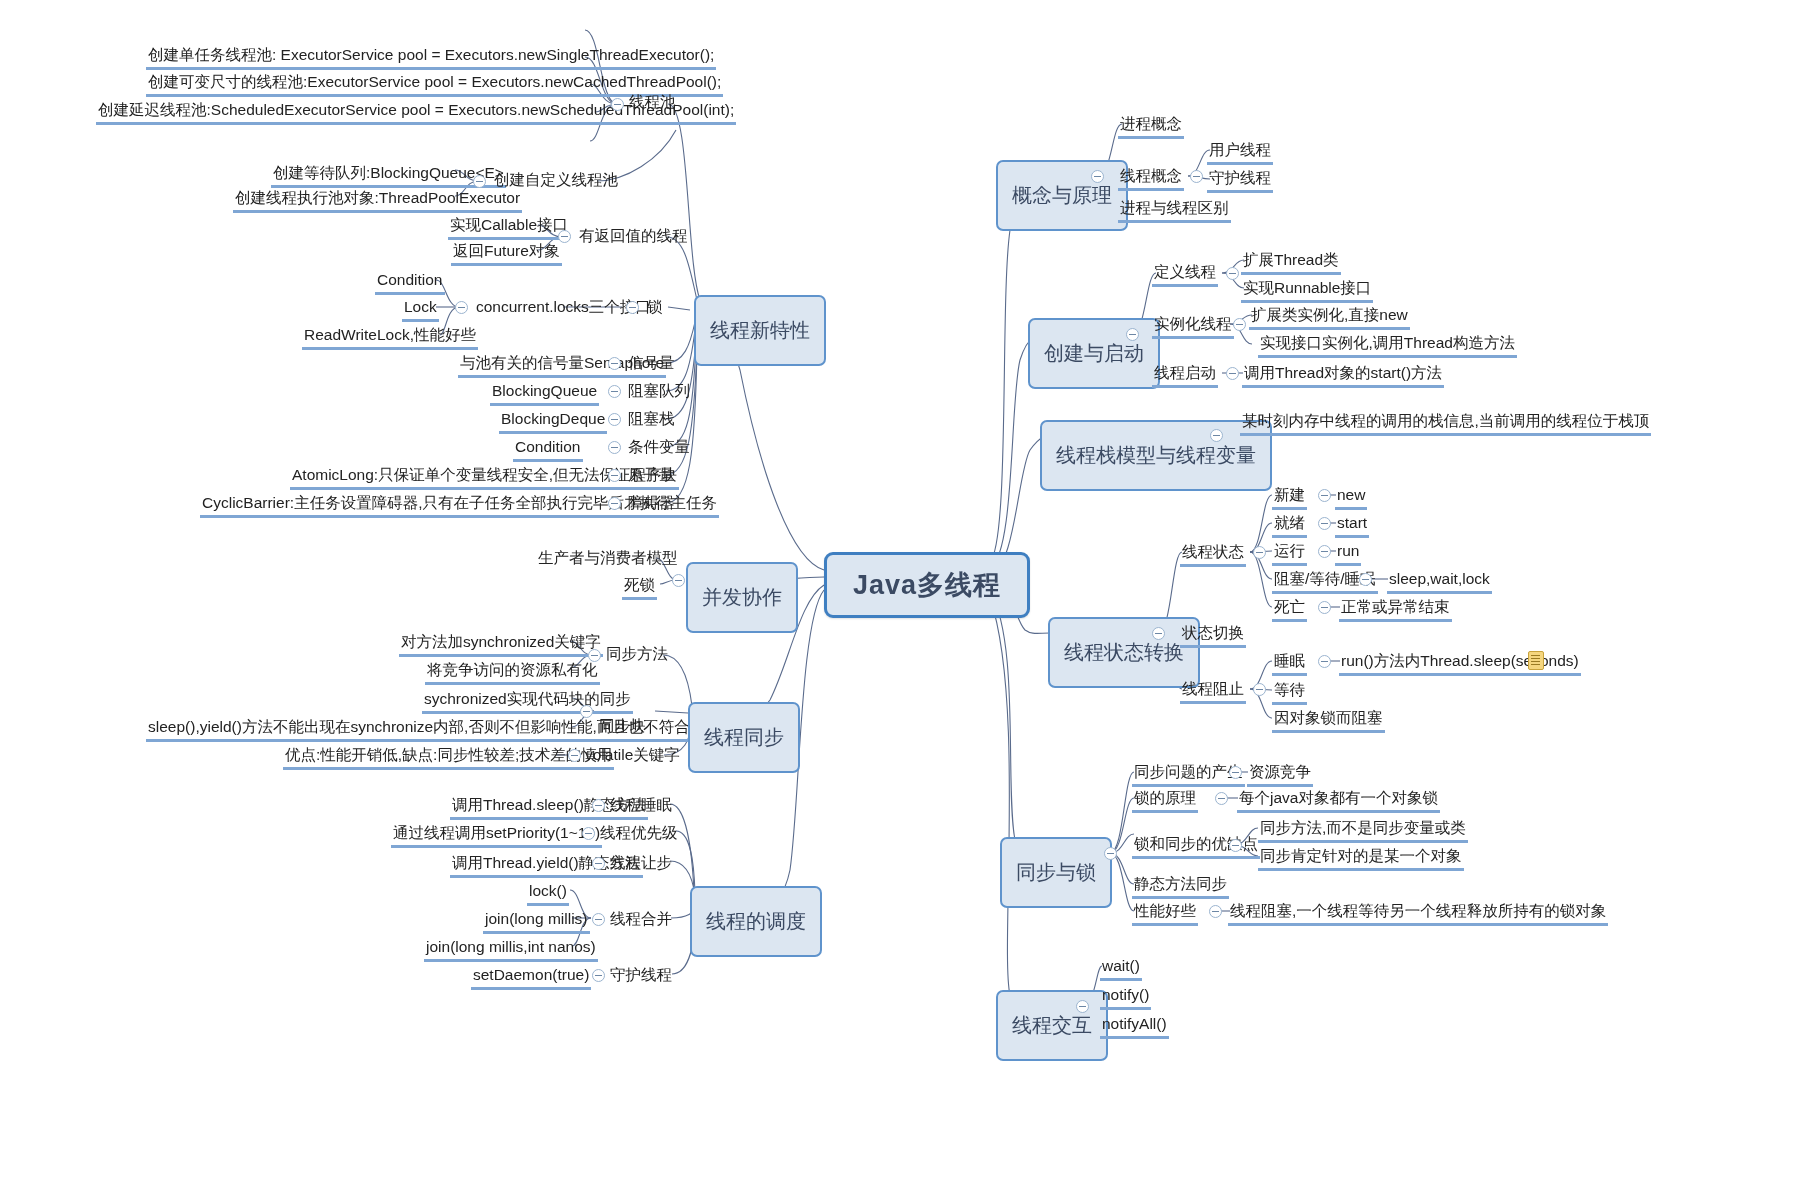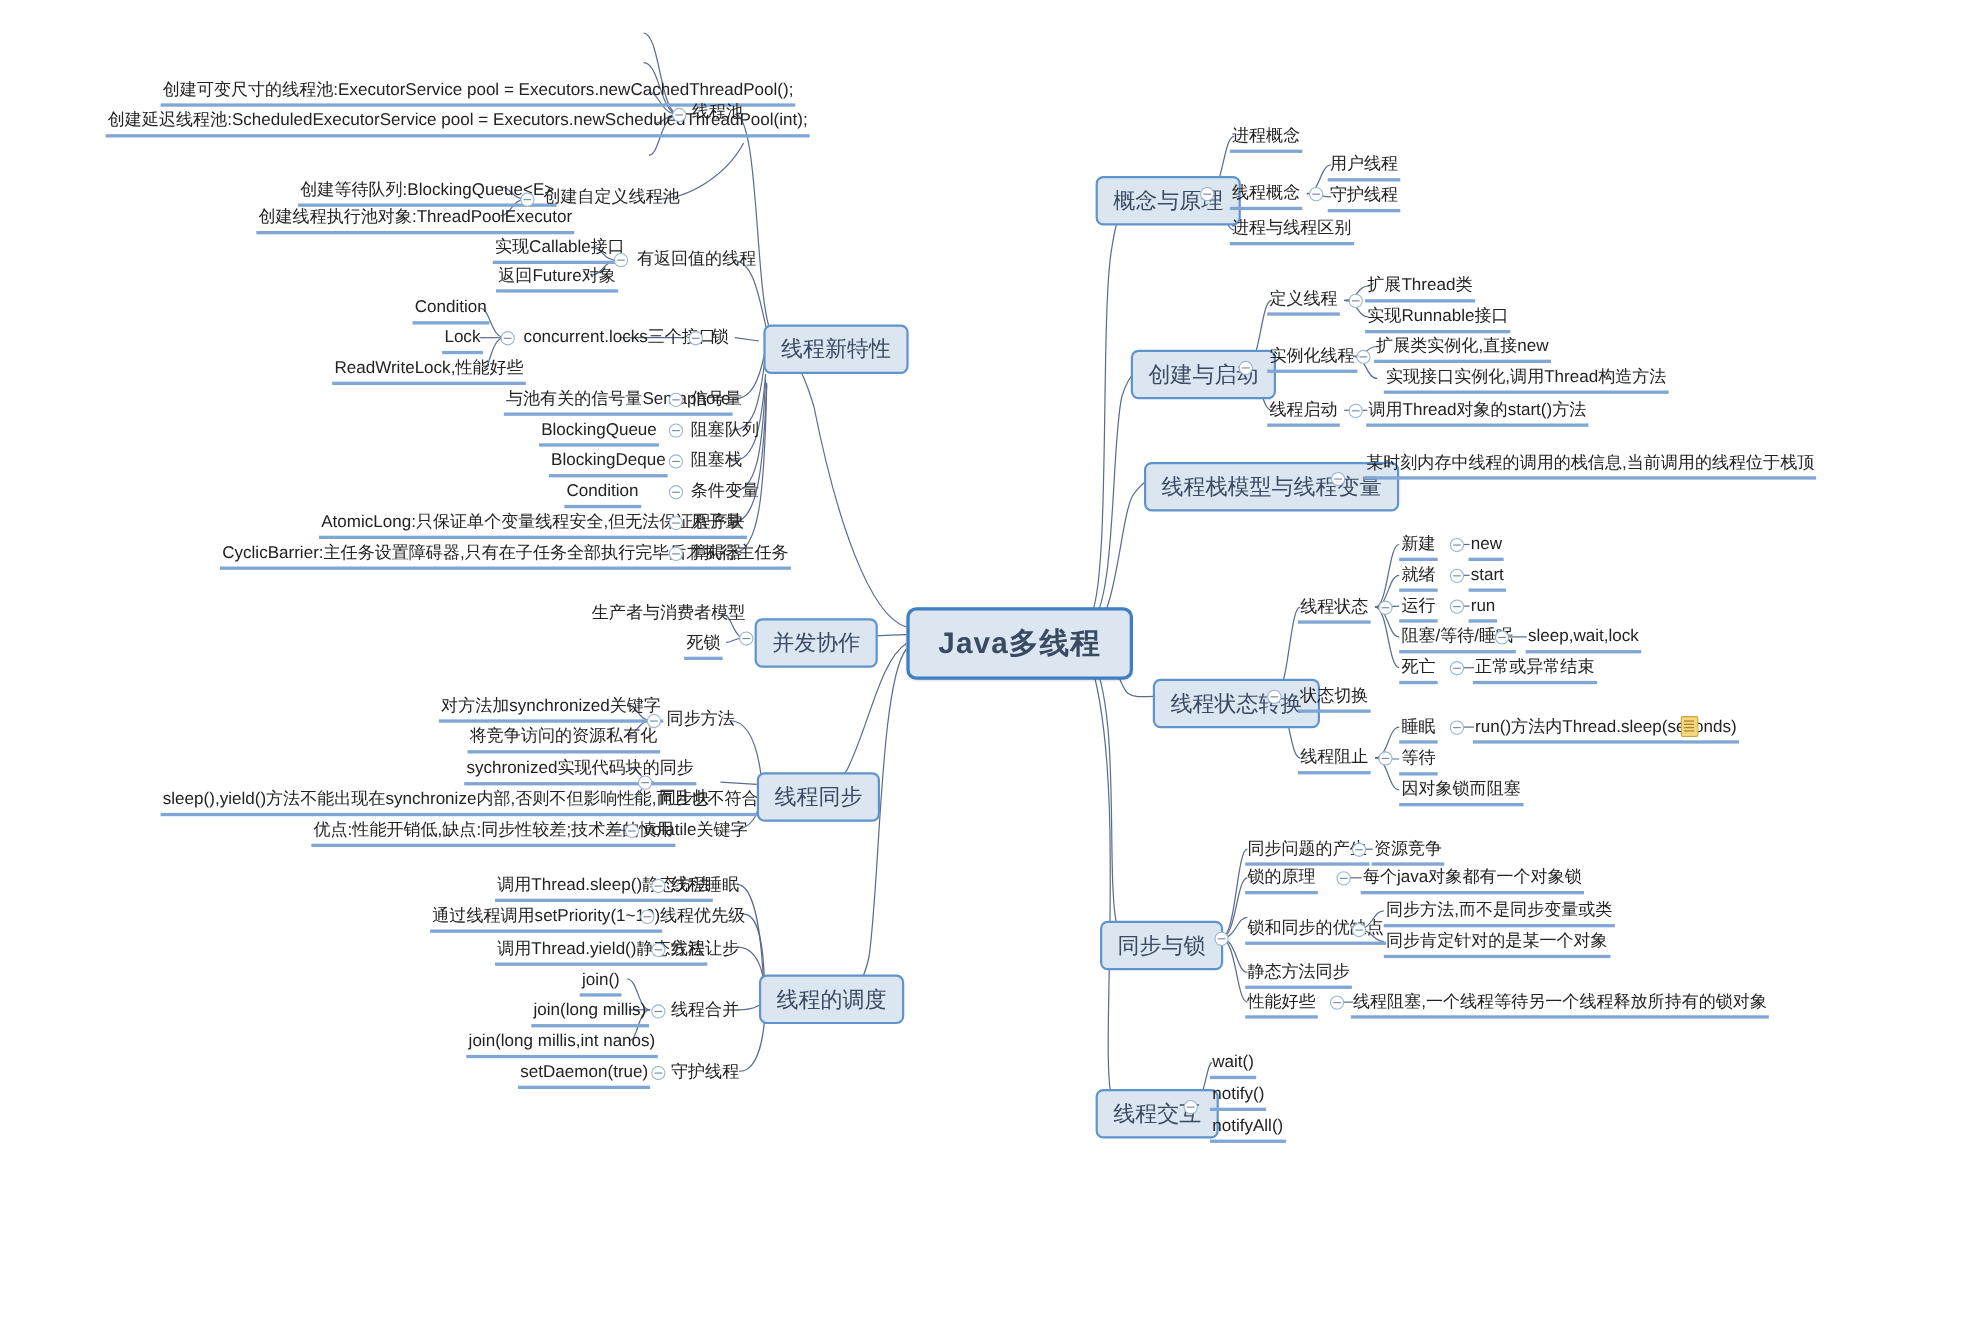--- a/index.html
+++ b/index.html
@@ -18,21 +18,21 @@
   
   .root{
     background:#dce6f1;border:3px solid #3f7fc1;border-radius:9px;
     font-size:27px;font-weight:bold;color:#3b4a63;
     padding:12px 26px;letter-spacing:1px;
     box-shadow:0 1px 2px rgba(0,0,0,.12);
   }
   
   .l1{
     background:#dce6f1;border:2px solid #5f93cc;border-radius:7px;
-    font-size:20px;color:#3b4a63;padding:7px 14px;
+    font-size:20px;color:#3b4a63;padding:20px 14px;
   }
   
   .leaf{
     font-size:15.5px;color:#222;padding:0 2px 3px 2px;
     border-bottom:3px solid #7fa6d4;line-height:1.25;
   }
   .leaf.nb{border-bottom:none;}
 
   
   .tog{
@@ -167,20 +167,21 @@
   <path d="M1234,845 C1248,845 1248,856 1258,856"></path>
   <path d="M1210,911 L1230,911"></path>
 
   <path d="M1082,1006 C1096,1006 1096,966 1102,966"></path>
   <path d="M1082,1006 C1096,1006 1096,995 1102,995"></path>
   <path d="M1082,1006 C1096,1006 1096,1024 1102,1024"></path>
 </svg>
 
 <div class="node root" style="left:824px;top:552px;">Java多线程</div>
 
+<div class="node leaf" style="left:146px;top:45px;">创建单任务线程池: ExecutorService pool = Executors.newSingleThreadExecutor();</div>
 <div class="node leaf" style="left:146px;top:72px;">创建可变尺寸的线程池:ExecutorService pool = Executors.newCachedThreadPool();</div>
 <div class="node leaf" style="left:96px;top:100px;">创建延迟线程池:ScheduledExecutorService pool = Executors.newScheduledThreadPool(int);</div>
 <div class="tog" style="left:611px;top:98px;"></div>
 <div class="node leaf nb" style="left:627px;top:92px;">线程池</div>
 
 <div class="node leaf" style="left:271px;top:163px;">创建等待队列:BlockingQueue&lt;E&gt;</div>
 <div class="node leaf" style="left:233px;top:188px;">创建线程执行池对象:ThreadPoolExecutor</div>
 <div class="tog" style="left:473px;top:175px;"></div>
 <div class="node leaf nb" style="left:492px;top:170px;">创建自定义线程池</div>
 
@@ -249,21 +250,21 @@
 <div class="node leaf nb" style="left:608px;top:795px;">线程睡眠</div>
 
 <div class="node leaf" style="left:391px;top:823px;">通过线程调用setPriority(1~10)</div>
 <div class="tog" style="left:582px;top:827px;"></div>
 <div class="node leaf nb" style="left:598px;top:823px;">线程优先级</div>
 
 <div class="node leaf" style="left:450px;top:853px;">调用Thread.yield()静态方法</div>
 <div class="tog" style="left:592px;top:857px;"></div>
 <div class="node leaf nb" style="left:608px;top:853px;">线程让步</div>
 
-<div class="node leaf" style="left:527px;top:881px;">join()</div>
+<div class="node leaf" style="left:527px;top:881px;">lock()</div>
 <div class="node leaf" style="left:483px;top:909px;">join(long millis)</div>
 <div class="node leaf" style="left:424px;top:937px;">join(long millis,int nanos)</div>
 <div class="tog" style="left:592px;top:913px;"></div>
 <div class="node leaf nb" style="left:608px;top:909px;">线程合并</div>
 
 <div class="node leaf" style="left:471px;top:965px;">setDaemon(true)</div>
 <div class="tog" style="left:592px;top:969px;"></div>
 <div class="node leaf nb" style="left:608px;top:965px;">守护线程</div>
 
 <div class="node l1" style="left:690px;top:886px;">线程的调度</div>

